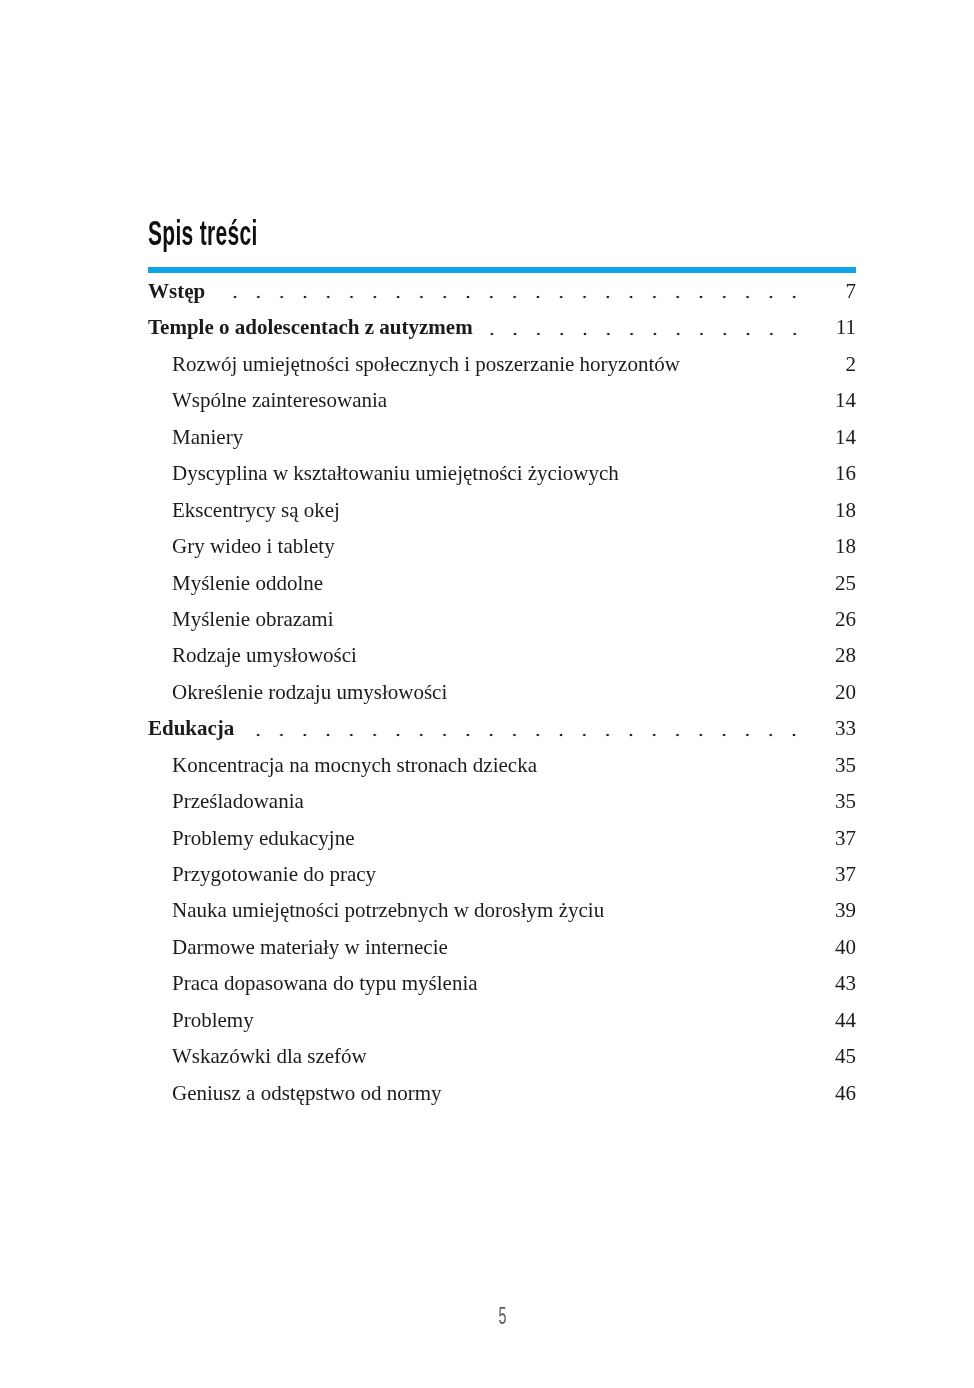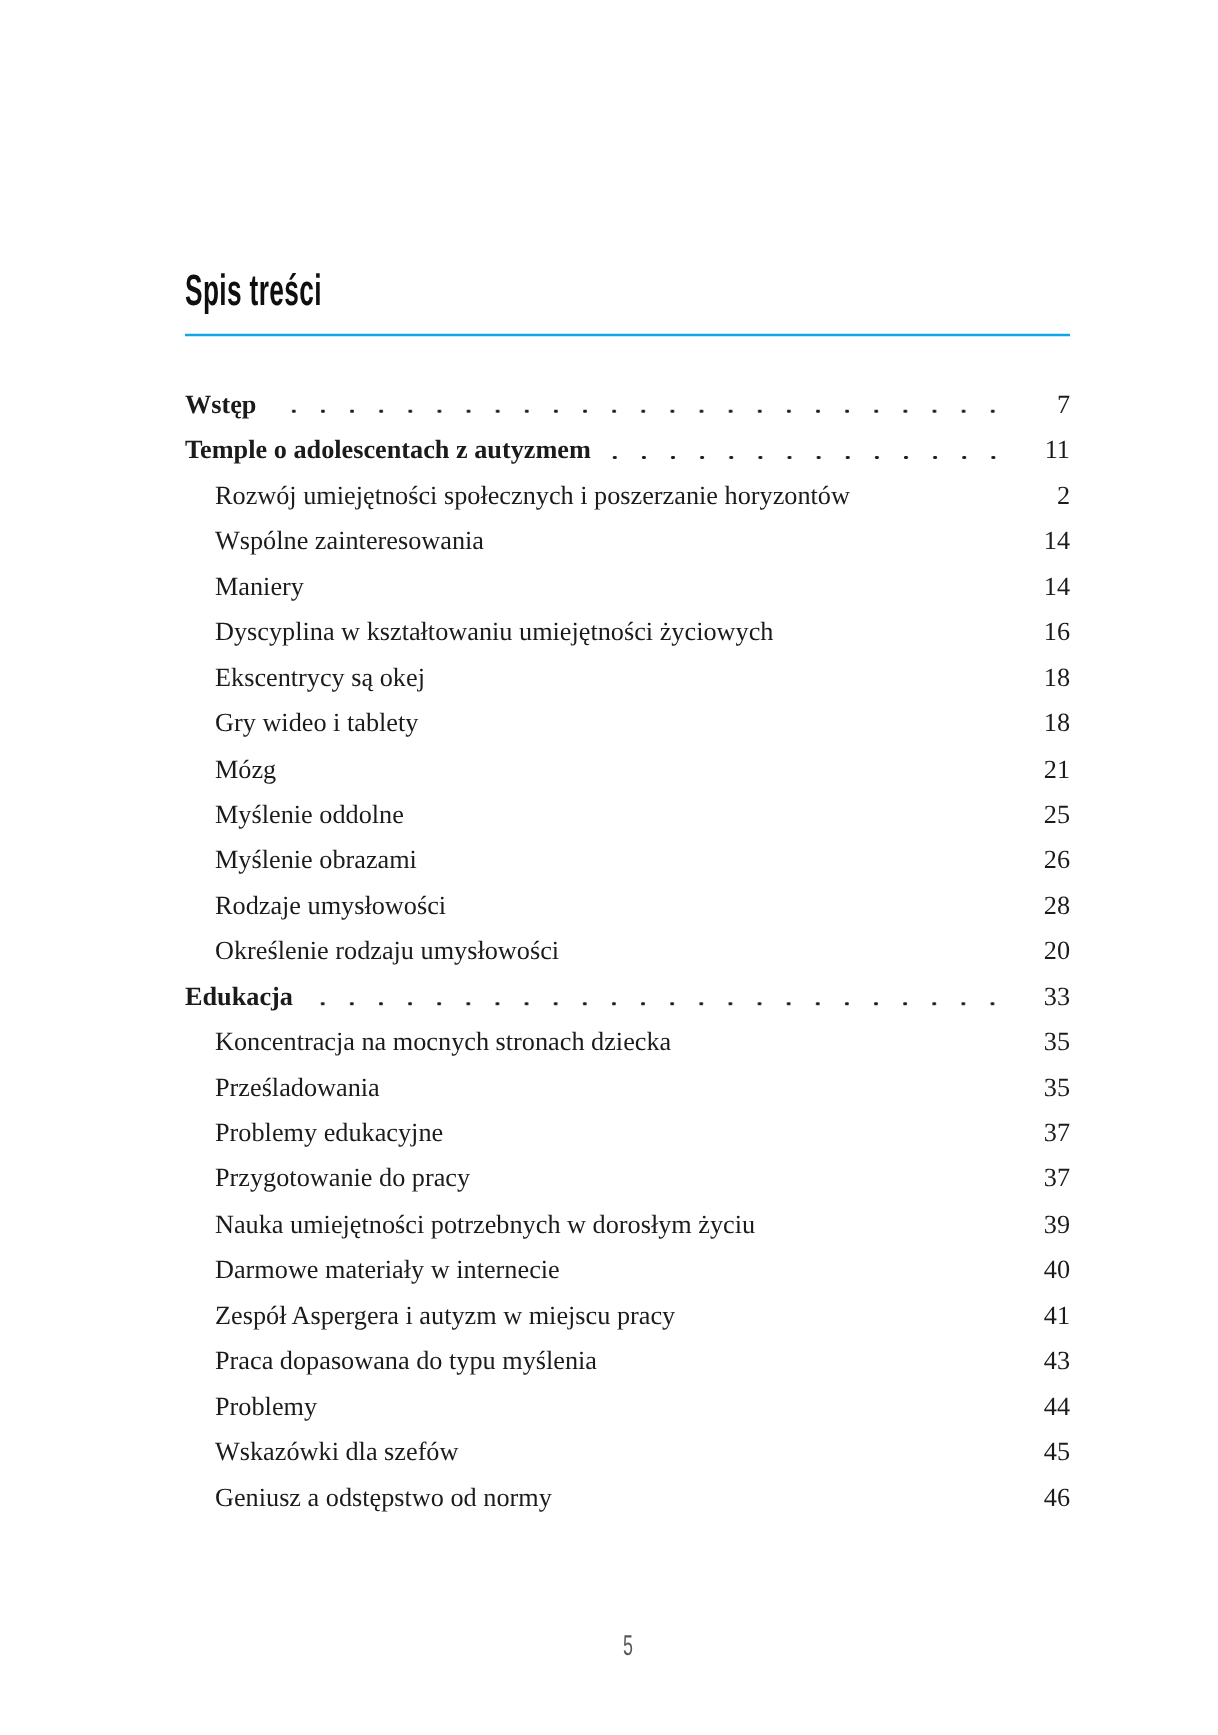--- a/index.html
+++ b/index.html
@@ -20,39 +20,38 @@
     position: absolute;
     left: 148px;
     top: 0;
     width: 708px;
   }
   
   .title {
     margin: 0;
     padding-top: 213px;
     padding-bottom: 14px;
-    border-bottom: 2px solid #0ea5e9;
+    border-bottom: 6px solid #0ea5e9;
     font-weight: normal;
     line-height: 40px;
     height: 40px;
   }
   .title .title-text {
     display: inline-block;
     font-family: "Liberation Sans", sans-serif;
     font-weight: 700;
     font-size: 35px;
     letter-spacing: 0.5px;
     color: #0f0f0f;
     transform: scaleX(0.60);
     transform-origin: left bottom;
     white-space: nowrap;
   }
   
   .toc {
-    margin-top: 36px;
     font-family: Liberation Serif, serif;
   }
   .toc-row {
     display: flex;
     align-items: stretch;
     height: 36.45px;
     font-size: 21px;
   }
   .toc-row .label {
     flex: 0 0 auto;
@@ -147,25 +146,20 @@
     <span class="label">Ekscentrycy są okej</span>
     <span class="leader"></span>
     <span class="pagenum">18</span>
   </div>
         <div class="toc-row level-1">
     <span class="label">Gry wideo i tablety</span>
     <span class="leader"></span>
     <span class="pagenum">18</span>
   </div>
         <div class="toc-row level-1">
-    <span class="label">Mózg</span>
-    <span class="leader"></span>
-    <span class="pagenum">21</span>
-  </div>
-        <div class="toc-row level-1">
     <span class="label">Myślenie oddolne</span>
     <span class="leader"></span>
     <span class="pagenum">25</span>
   </div>
         <div class="toc-row level-1">
     <span class="label">Myślenie obrazami</span>
     <span class="leader"></span>
     <span class="pagenum">26</span>
   </div>
         <div class="toc-row level-1">
@@ -207,25 +201,20 @@
     <span class="label">Nauka umiejętności potrzebnych w dorosłym życiu</span>
     <span class="leader"></span>
     <span class="pagenum">39</span>
   </div>
         <div class="toc-row level-1">
     <span class="label">Darmowe materiały w internecie</span>
     <span class="leader"></span>
     <span class="pagenum">40</span>
   </div>
         <div class="toc-row level-1">
-    <span class="label">Zespół Aspergera i autyzm w miejscu pracy</span>
-    <span class="leader"></span>
-    <span class="pagenum">41</span>
-  </div>
-        <div class="toc-row level-1">
     <span class="label">Praca dopasowana do typu myślenia</span>
     <span class="leader"></span>
     <span class="pagenum">43</span>
   </div>
         <div class="toc-row level-1">
     <span class="label">Problemy</span>
     <span class="leader"></span>
     <span class="pagenum">44</span>
   </div>
         <div class="toc-row level-1">

